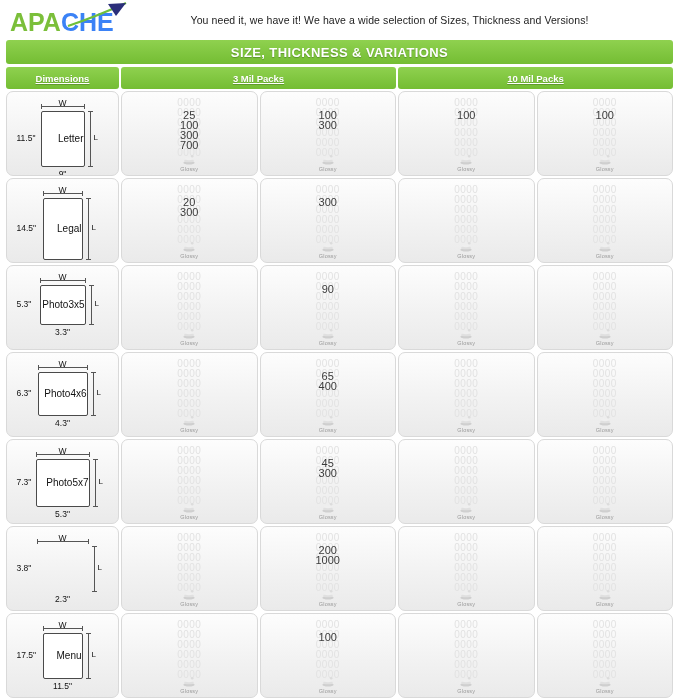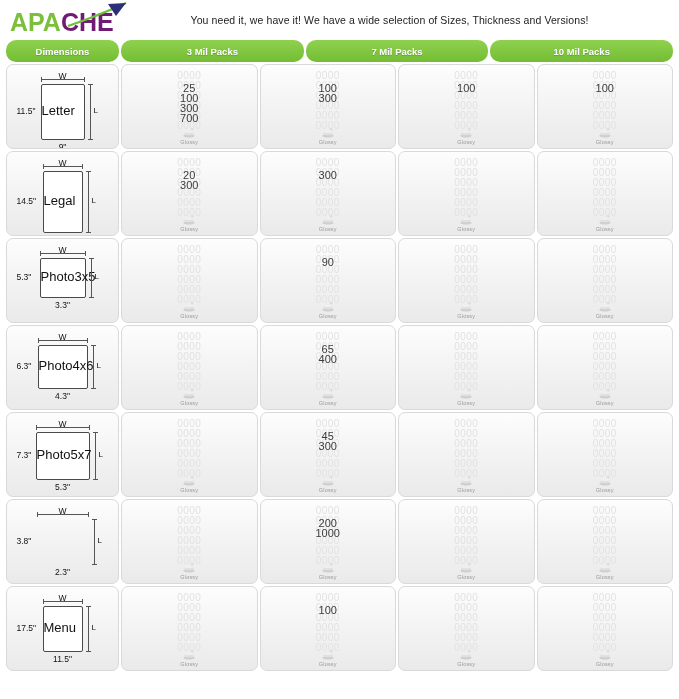--- a/index.html
+++ b/index.html
@@ -34,21 +34,21 @@
   .logo-text {
     position: absolute;
     left: 4px;
     top: 6px;
     font-size: 25px;
     font-weight: bold;
     letter-spacing: 0px;
     color: #7bbf3a;
     font-family: "Liberation Sans", sans-serif;
   }
-  .logo-text .dark { color: #701a75; }
+  .logo-text .dark { color: #3b82f6; }
   .logo-swoosh {
     position: absolute;
     left: 60px;
     top: 0px;
     width: 62px;
     height: 26px;
     overflow: visible;
   }
   .tagline {
     flex: 1;
@@ -80,29 +80,30 @@
     margin: 0 6px;
     width: 667px;
   }
   .row {
     display: flex;
     width: 100%;
   }
   .col-head {
     height: 22px;
     background: linear-gradient(to bottom, #8fd14f 0%, #74bd33 100%);
-    border-radius: 10px;
+    border-radius: 3px;
     margin-right: 2px;
     display: flex;
     align-items: center;
     justify-content: center;
     color: #fff;
     font-size: 9.5px;
     font-weight: bold;
     text-shadow: 0 1px 1px rgba(0,0,0,.2);
+    text-decoration: underline;
   }
   .col-head:last-child { margin-right: 0; }
   .c0 { flex: 0 0 113px; }
   .c1, .c2, .c3, .c4 { flex: 1 1 0; }
 
   .body-row {
     display: flex;
     width: 100%;
     margin-top: 2px;
     height: 85px;
@@ -128,22 +129,22 @@
     width: 96px;
     height: 74px;
   }
   .paper {
     position: absolute;
     border: 1px solid #4a4a4a;
     border-radius: 2px;
     background: #fff;
     display: flex;
     align-items: center;
-    justify-content: flex-start;
-    font-size: 13px;
+    justify-content: flex-end;
+    font-size: 10px;
     color: #111;
     text-align: center;
     line-height: 1.1;
     left: 50%;
     transform: translateX(-50%);
   }
   .lbl {
     position: absolute;
     font-size: 8.5px;
     color: #111;
@@ -229,27 +230,27 @@
     <div class="logo">
       <div class="logo-text"><span>APA</span><span class="dark">CHE</span></div>
       <svg class="logo-swoosh" viewBox="0 0 62 26">
         <path d="M2 24 C 20 18, 40 10, 60 1" stroke="#6fbf3a" stroke-width="2.2" fill="none"></path>
         <path d="M42 2 L60 1 L50 14 Z" fill="#2b2f7a"></path>
       </svg>
     </div>
     <div class="tagline">You need it, we have it! We have a wide selection of Sizes, Thickness and Versions!</div>
   </div>
 
+  <div class="titlebar">SIZE, THICKNESS &amp; VARIATIONS</div>
 
   <div class="table">
 
     <div class="row">
       <div class="col-head c0">Dimensions</div>
       <div class="col-head c2">3 Mil Packs</div>
-      <div class="col-head c3">7 Mil Packs</div>
       <div class="col-head c4">10 Mil Packs</div>
     </div>
 
     <div id="rows-container">
         <div class="body-row">
           <div class="cell dim-cell c0">
             <div class="dim-wrap">
               <div class="paper" style="width: 44px; height: 56px; top: 14px;">
                 <div>Letter</div>
               </div>

